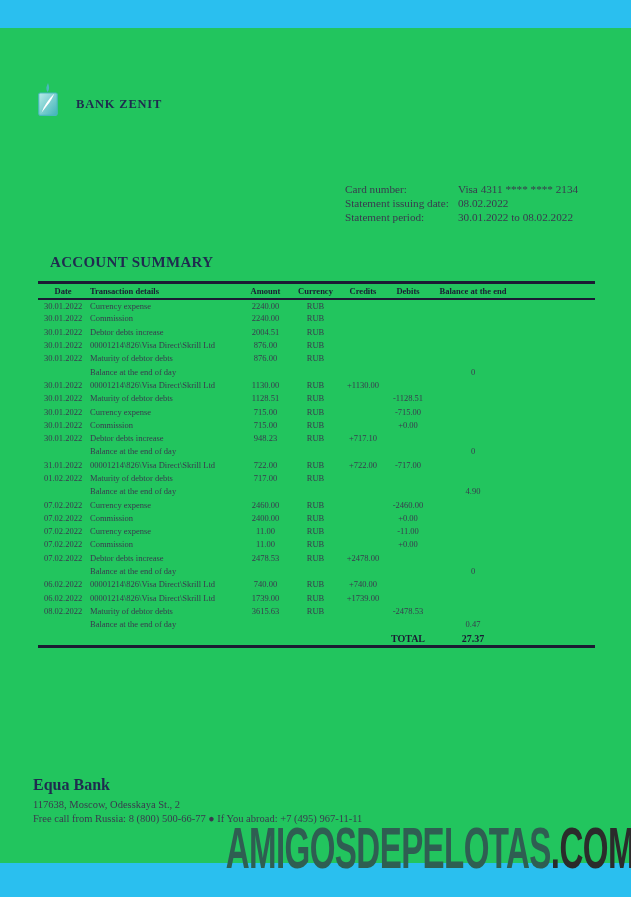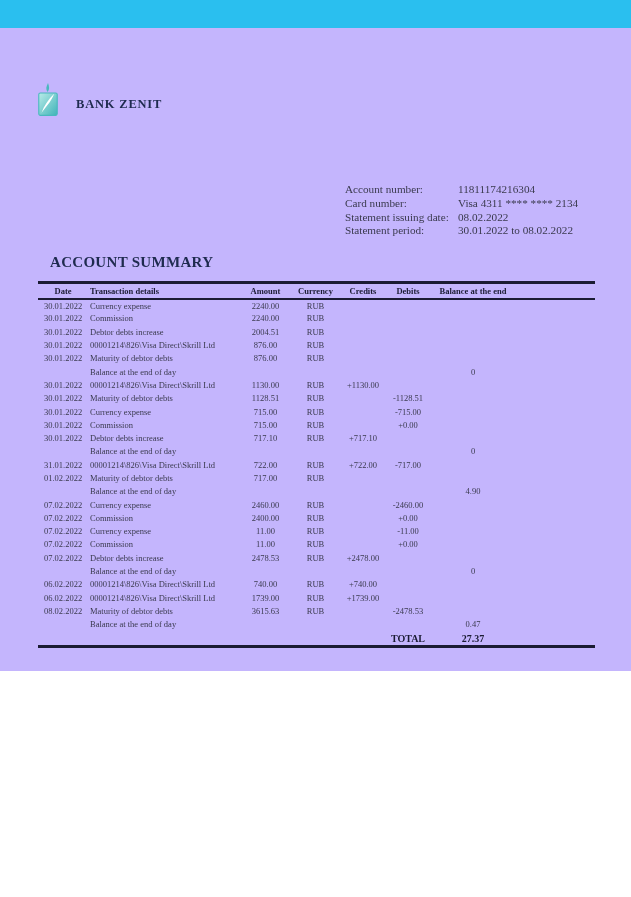--- a/index.html
+++ b/index.html
@@ -7,21 +7,21 @@
     --logo-teal:#45b5ba;
     --heading-navy:#1f2b4f;
     --text:#3a3a4e;
     --line:#1b1b33;
     --watermark-green:#2f5e52;
     --watermark-dark:#2b2b2b;
   }
   *{margin:0;padding:0;box-sizing:border-box;}
   html,body{background:#fff;}
   #page{
-    position:relative;width:631px;height:671px;background:#c4b5fd;
+    position:relative;width:631px;height:897px;background:#22c55e;
     font-family:"Liberation Serif","DejaVu Serif",serif;color:var(--text);
     overflow:hidden;
   }
   .top-bar{position:absolute;left:0;top:0;width:631px;height:28px;background:var(--bar);}
   .bottom-bar{position:absolute;left:0;top:863px;width:631px;height:34px;background:var(--bar);z-index:1;}
 
   .logo-mark{position:absolute;left:38px;top:83px;width:20px;height:34px;}
   .logo-text{position:absolute;left:76px;top:97px;font-weight:700;font-size:12.5px;
     letter-spacing:0.8px;color:var(--heading-navy);}
 
@@ -81,24 +81,20 @@
       </defs>
       <path d="M13 0 C 10.5 5, 10 8, 12.2 11.5 C 15.5 9, 14.5 4, 13 0 Z" fill="#49b8bd"></path>
       <rect x="1" y="13" width="24" height="29" rx="2" fill="url(#lg)" stroke="#49b8bd" stroke-width="1.4"></rect>
       <path d="M4.5 39 C 9 32, 17 25, 21 14 C 13.5 21.5, 8 29, 4.5 39 Z" fill="#ffffff"></path>
     </svg>
   </div>
   <div class="logo-text">BANK ZENIT</div>
 
 
   <div class="account-info">
-    <div class="acct-row">
-      <div class="acct-label">Account number:</div>
-      <div class="acct-value">11811174216304</div>
-    </div>
     <div class="acct-row">
       <div class="acct-label">Card number:</div>
       <div class="acct-value">Visa 4311 **** **** 2134</div>
     </div>
     <div class="acct-row">
       <div class="acct-label">Statement issuing date:</div>
       <div class="acct-value">08.02.2022</div>
     </div>
     <div class="acct-row">
       <div class="acct-label">Statement period:</div>
@@ -228,21 +224,21 @@
           <td class="c2">715.00</td>
           <td class="c3">RUB</td>
           <td class="c4"></td>
           <td class="c5">+0.00</td>
           <td class="c6"></td>
           <td class="c7"></td>
         </tr>
         <tr>
           <td class="c0">30.01.2022</td>
           <td class="c1">Debtor debts increase</td>
-          <td class="c2">717.10</td>
+          <td class="c2">948.23</td>
           <td class="c3">RUB</td>
           <td class="c4">+717.10</td>
           <td class="c5"></td>
           <td class="c6"></td>
           <td class="c7"></td>
         </tr>
         <tr>
           <td class="c0"></td>
           <td class="c1">Balance at the end of day</td>
           <td class="c2"></td>

